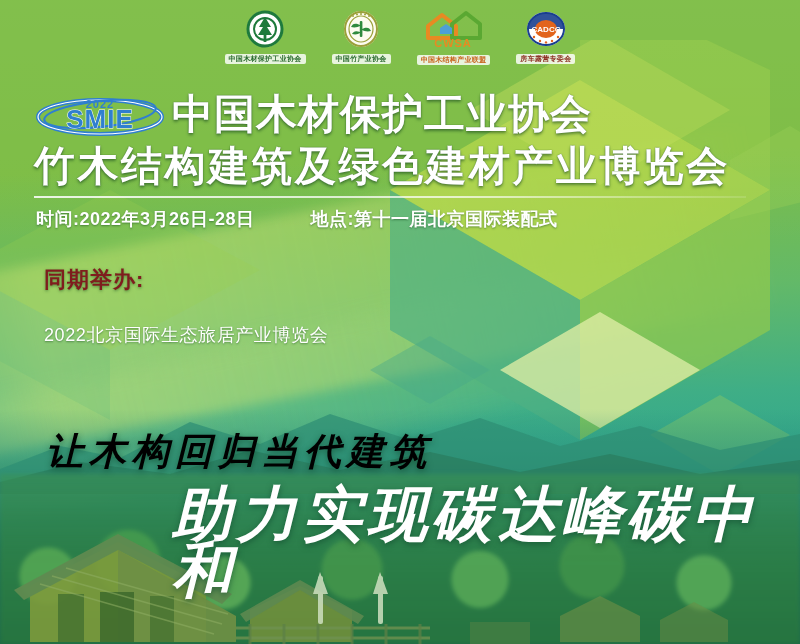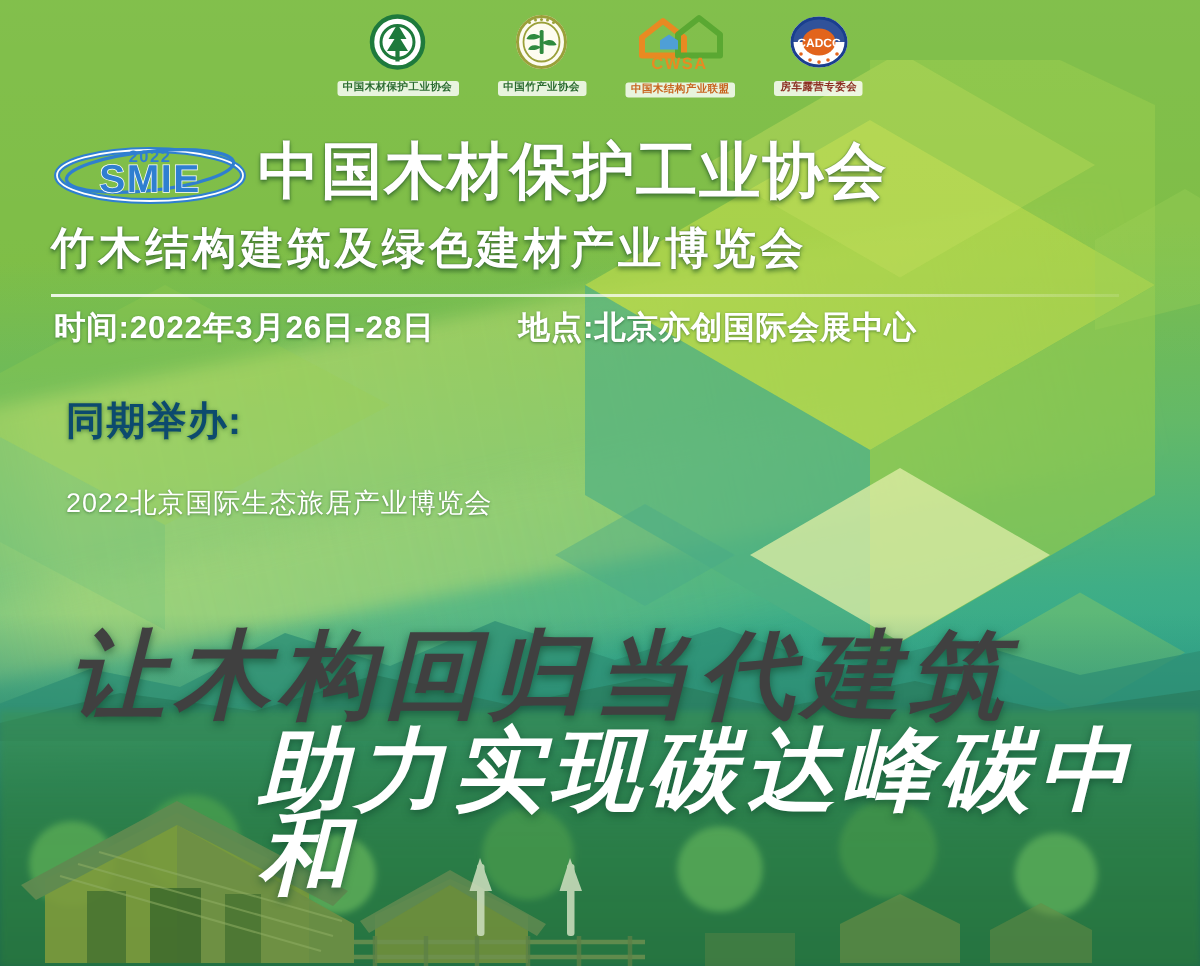--- a/index.html
+++ b/index.html
@@ -80,50 +80,50 @@
 
   .titlerow{position:absolute;left:34px;top:90px;display:flex;align-items:center;gap:6px;}
   .smie{position:relative;width:132px;height:48px;flex:0 0 auto;}
   .title1{
     font-size:41px;line-height:48px;font-weight:bold;color:#ffffff;letter-spacing:1px;
     text-shadow:0 2px 3px rgba(20,70,30,.55),0 0 1px rgba(20,70,30,.8);
     white-space:nowrap;
   }
   .title2{
     position:absolute;left:34px;top:142px;
-    font-size:29px;line-height:48px;font-weight:bold;color:#ffffff;letter-spacing:2.5px;
+    font-size:41px;line-height:48px;font-weight:bold;color:#ffffff;letter-spacing:2.5px;
     text-shadow:0 2px 3px rgba(20,70,30,.55),0 0 1px rgba(20,70,30,.8);
     white-space:nowrap;
   }
   .divider{
     position:absolute;left:34px;top:196px;width:712px;height:2px;
     background:linear-gradient(90deg,rgba(255,255,255,.85) 0%,rgba(255,255,255,.7) 60%,rgba(255,255,255,.12) 100%);
   }
   .meta{
     position:absolute;left:36px;top:206px;width:700px;
     display:flex;align-items:center;gap:56px;
-    font-size:21px;line-height:26px;font-weight:bold;color:#ffffff;letter-spacing:.5px;
+    font-size:18px;line-height:26px;font-weight:bold;color:#ffffff;letter-spacing:.5px;
     text-shadow:0 1px 2px rgba(20,70,30,.5);
   }
 
   .concurrent{position:absolute;left:44px;top:265px;}
   .ctitle{
-    font-size:26px;line-height:30px;font-weight:bold;color:#0c4a6e;letter-spacing:1px;
+    font-size:22px;line-height:30px;font-weight:bold;color:#7f1d1d;letter-spacing:1px;
     text-shadow:0 1px 3px rgba(20,70,30,.55);
   }
   .citem{
     font-size:18px;line-height:24px;color:#ffffff;letter-spacing:.6px;margin-top:28px;
     text-shadow:0 1px 2px rgba(20,70,30,.5);
   }
   .citem:first-of-type{margin-top:16px;}
 
   .slogan1{
     position:absolute;left:46px;top:420px;
     font-family:"DejaVu Serif","Liberation Serif",serif;
-    font-size:64px;line-height:62px;font-weight:bold;font-style:italic;color:#404040;
+    font-size:37px;line-height:62px;font-weight:bold;font-style:italic;color:#000000;
     letter-spacing:6px;
     text-shadow:0 2px 6px rgba(15,70,45,.65);
   }
   .slogan2{
     position:absolute;left:172px;top:486px;
     font-family:"DejaVu Serif","Liberation Serif",serif;
     font-size:60px;line-height:56px;font-weight:bold;font-style:italic;color:#ffffff;
     letter-spacing:5px;
     text-shadow:0 2px 6px rgba(15,70,45,.65);
   }
@@ -306,21 +306,21 @@
       </span>
       <span class="title1">中国木材保护工业协会</span>
     </div>
 
     <div class="title2">竹木结构建筑及绿色建材产业博览会</div>
 
     <div class="divider"></div>
 
     <div class="meta">
       <span>时间:2022年3月26日-28日</span>
-      <span>地点:北京亦创国际会展中心</span>
+      <span>地点:第十一届北京国际装配式</span>
     </div>
 
     <div class="concurrent">
       <div class="ctitle">同期举办:</div>
       <div class="citem">2022北京国际生态旅居产业博览会</div>
     </div>
 
     <div class="slogan1">让木构回归当代建筑</div>
     <div class="slogan2">助力实现碳达峰碳中和</div>
 

